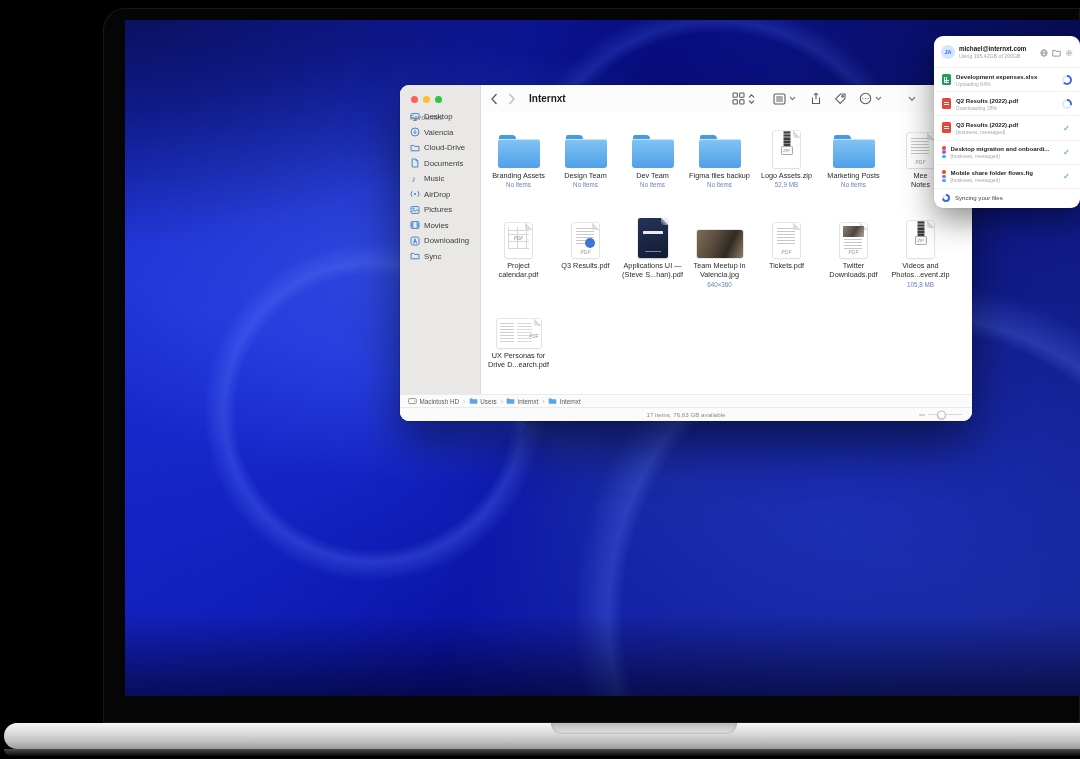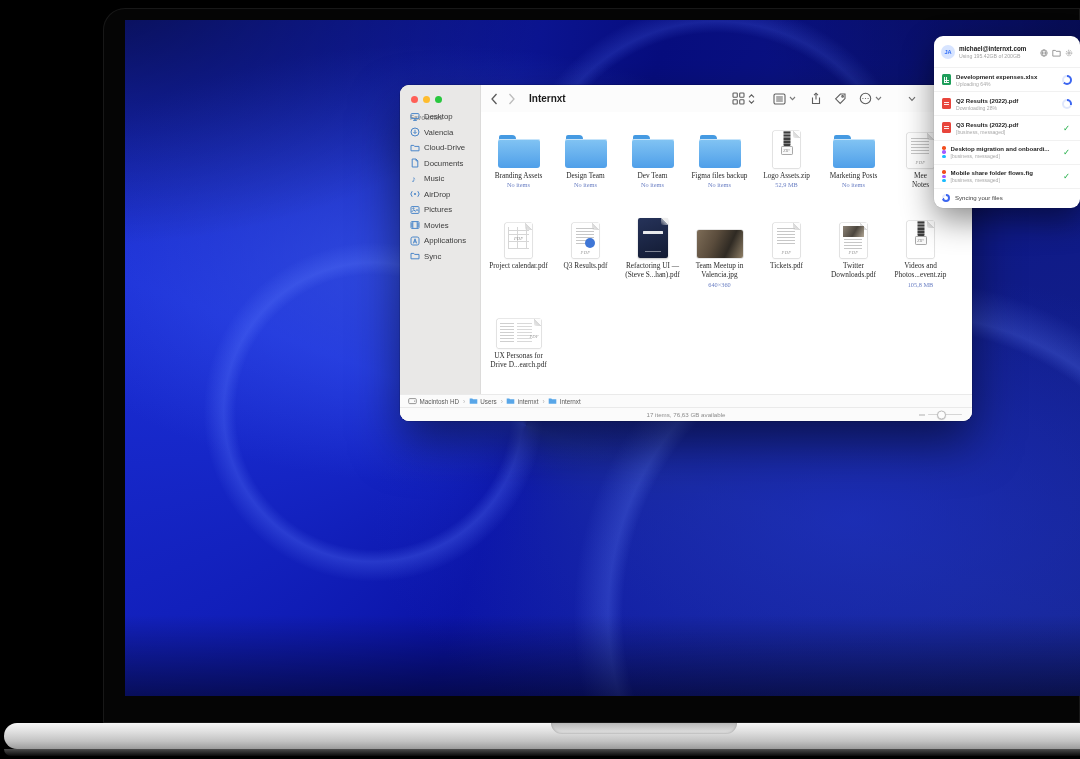--- a/index.html
+++ b/index.html
@@ -45,21 +45,21 @@
   .sb-ic{width:10px;height:10px;display:flex;align-items:center;justify-content:center;flex:0 0 auto;}
 
   .toolbar{position:absolute;left:81px;top:0;right:0;height:27px;display:flex;align-items:center;
         background:#fcfcfc;border-bottom:1px solid #f0f0f0;border-radius:0 9px 0 0;}
   .nav{display:flex;align-items:center;gap:10px;margin-left:9px;}
   .win-title{margin-left:13px;font-size:10px;font-weight:700;color:#1b1b1b;}
   .tb-right{margin-left:auto;display:flex;align-items:center;margin-right:56px;}
   .tb-ic{display:flex;align-items:center;}
   .g18{margin-left:18px}.g14{margin-left:14px}.g12{margin-left:12px}.g26{margin-left:26px}.g3{margin-left:3px}
 
-  .content{position:absolute;left:81px;top:27px;right:0;bottom:26px;background:#fff;overflow:hidden;font-family:Liberation Serif, serif;}
+  .content{position:absolute;left:81px;top:27px;right:0;bottom:26px;background:#fff;overflow:hidden;}
   .file-grid{display:grid;grid-template-columns:repeat(7,67px);padding:10px 0 0 4px;}
   .fitem{width:67px;min-height:90px;display:flex;flex-direction:column;align-items:center;}
   .fi-zone{height:46px;display:flex;align-items:flex-end;justify-content:center;}
   .fi-name{margin-top:3px;font-size:7.3px;color:#2a2a2a;text-align:center;line-height:1.3;
         max-width:62px;white-space:pre-line;}
   .fi-info{margin-top:1px;font-size:6.3px;color:#6c80c4;text-align:center;}
 
   
   .ic-folder{position:relative;width:42px;height:33px;display:block;}
   .ic-folder i{display:block;position:absolute;}
@@ -255,21 +255,21 @@
             </span>
     <span>Movies</span>
   </div>
           <div class="sb-item">
     <span class="sb-ic">
               <svg width="10" height="10" viewBox="0 0 10 10" fill="none" stroke="#4b86c9" stroke-width="1">
                 <rect x="1" y="1" width="8" height="8" rx="1.8"></rect>
                 <path d="M3.4 7.4 L5 2.8 L6.6 7.4 M3.9 5.9 h2.2"></path>
               </svg>
             </span>
-    <span>Applications</span>
+    <span>Downloading</span>
   </div>
           <div class="sb-item">
     <span class="sb-ic">
               <svg width="10" height="10" viewBox="0 0 10 10" fill="none" stroke="#4b86c9" stroke-width="1">
                 <path d="M1 2.4 h2.8 l0.8 1 h4.4 v4.4 h-8 z"></path>
               </svg>
             </span>
     <span>Sync</span>
   </div>
         </div>
@@ -448,21 +448,21 @@
 
   </div>
           <div class="fitem">
     <span class="fi-zone">
               <span class="ic-book">
                 <i class="fold"></i>
                 <i class="bt"></i>
                 <i class="bb"></i>
               </span>
             </span>
-    <span class="fi-name">Refactoring UI — (Steve S...han).pdf</span>
+    <span class="fi-name">Applications UI — (Steve S...han).pdf</span>
 
   </div>
           <div class="fitem">
     <span class="fi-zone">
               <span class="ic-image"></span>
             </span>
     <span class="fi-name">Team Meetup in Valencia.jpg</span>
     <span class="fi-info">640×360</span>
   </div>
           <div class="fitem">

